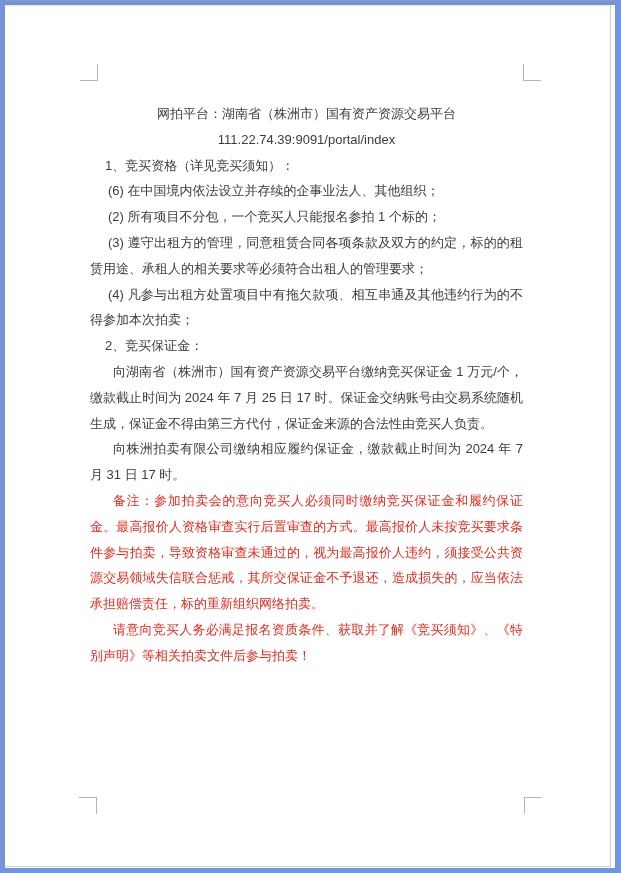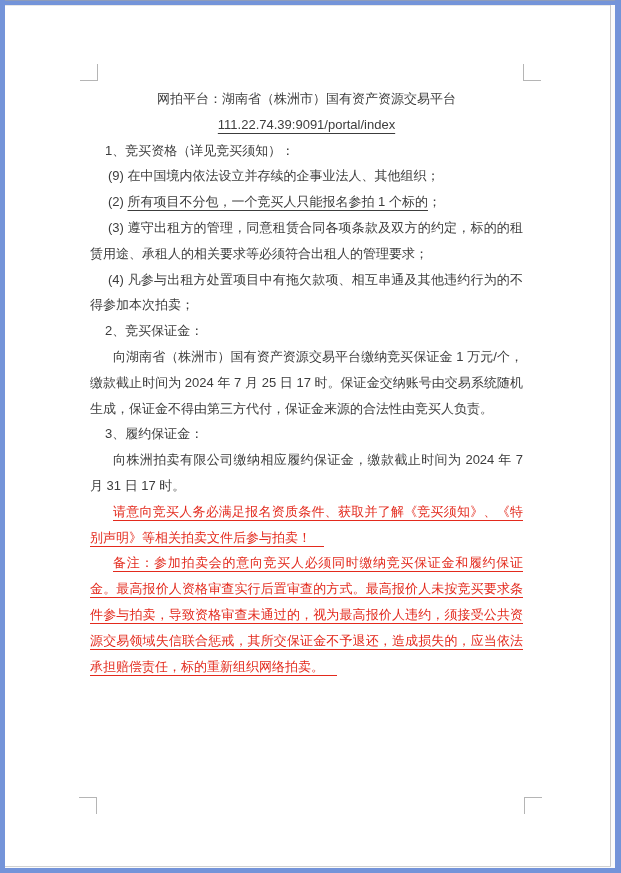--- a/index.html
+++ b/index.html
@@ -21,31 +21,31 @@
   .pg-bottom-line{position:absolute;left:5px;top:866px;width:606px;height:1px;background:#d2d2d2;}
   .pg-bottom-gut{position:absolute;left:5px;top:867px;width:610px;height:1px;background:#fbfbfb;}
   
   .mark{position:absolute;width:17px;height:16px;}
   .mark.tl{left:80px;top:64px;border-right:1px solid #b5b5b5;border-bottom:1px solid #b5b5b5;}
   .mark.tr{left:523px;top:64px;border-left:1px solid #b5b5b5;border-bottom:1px solid #b5b5b5;}
   .mark.bl{left:79px;top:797px;border-right:1px solid #b5b5b5;border-top:1px solid #b5b5b5;}
   .mark.br{left:524px;top:797px;border-left:1px solid #b5b5b5;border-top:1px solid #b5b5b5;}
   
   .doc{
-    position:absolute;left:90px;top:86px;width:433px;
+    position:absolute;left:90px;top:101px;width:433px;
     font-size:13px;line-height:25.8px;color:#3c3c3c;
     text-align:justify;
   }
   .para{margin:0;padding:0;}
   .para.center{text-align:center;text-indent:0;}
   .para.sec{text-indent:10px;}
   .para.num{text-indent:15px;}
   .para.item{text-indent:18px;}
   .para.body{text-indent:23px;}
-  .u{text-decoration:underline;text-underline-offset:3.5px;}
+  .u{text-underline-offset:3.5px;}
   .red{color:#e32a1d;}
 </style>
 </head>
 <body>
 
 <div class="b-top"></div>
 <div class="b-topline"></div>
 <div class="b-left"></div>
 <div class="b-right"></div>
 <div class="b-bottom"></div>
@@ -58,23 +58,22 @@
 
 <div class="mark tl"></div>
 <div class="mark tr"></div>
 <div class="mark bl"></div>
 <div class="mark br"></div>
 
 <div class="doc">
     <p class="para center"><span>网拍平台：湖南省（株洲市）国有资产资源交易平台</span></p>
     <p class="para center"><span class="u">111.22.74.39:9091/portal/index</span></p>
     <p class="para num"><span>1、竞买资格（详见竞买须知）：</span></p>
-    <p class="para item"><span>(9) 在中国境内依法设立并存续的企事业法人、其他组织；</span></p>
+    <p class="para item"><span>(6) 在中国境内依法设立并存续的企事业法人、其他组织；</span></p>
     <p class="para item"><span>(2) </span><span class="u">所有项目不分包，一个竞买人只能报名参拍 1 个标的</span><span>；</span></p>
     <p class="para item"><span>(3) 遵守出租方的管理，同意租赁合同各项条款及双方的约定，标的的租赁用途、承租人的相关要求等必须符合出租人的管理要求；</span></p>
     <p class="para item"><span>(4) 凡参与出租方处置项目中有拖欠款项、相互串通及其他违约行为的不得参加本次拍卖；</span></p>
     <p class="para num"><span>2、竞买保证金：</span></p>
     <p class="para body"><span>向湖南省（株洲市）国有资产资源交易平台缴纳竞买保证金 1 万元/个，缴款截止时间为 2024 年 7 月 25 日 17 时。保证金交纳账号由交易系统随机生成，保证金不得由第三方代付，保证金来源的合法性由竞买人负责。</span></p>
-    <p class="para num"><span>3、履约保证金：</span></p>
     <p class="para body"><span>向株洲拍卖有限公司缴纳相应履约保证金，缴款截止时间为 2024 年 7 月 31 日 17 时。</span></p>
+    <p class="para body"><span class="u red">备注：参加拍卖会的意向竞买人必须同时缴纳竞买保证金和履约保证金。最高报价人资格审查实行后置审查的方式。最高报价人未按竞买要求条件参与拍卖，导致资格审查未通过的，视为最高报价人违约，须接受公共资源交易领域失信联合惩戒，其所交保证金不予退还，造成损失的，应当依法承担赔偿责任，标的重新组织网络拍卖。　</span></p>
     <p class="para body"><span class="u red">请意向竞买人务必满足报名资质条件、获取并了解《竞买须知》、《特别声明》等相关拍卖文件后参与拍卖！　</span></p>
-    <p class="para body"><span class="u red">备注：参加拍卖会的意向竞买人必须同时缴纳竞买保证金和履约保证金。最高报价人资格审查实行后置审查的方式。最高报价人未按竞买要求条件参与拍卖，导致资格审查未通过的，视为最高报价人违约，须接受公共资源交易领域失信联合惩戒，其所交保证金不予退还，造成损失的，应当依法承担赔偿责任，标的重新组织网络拍卖。　</span></p>
   </div>
 
 </body></html>

